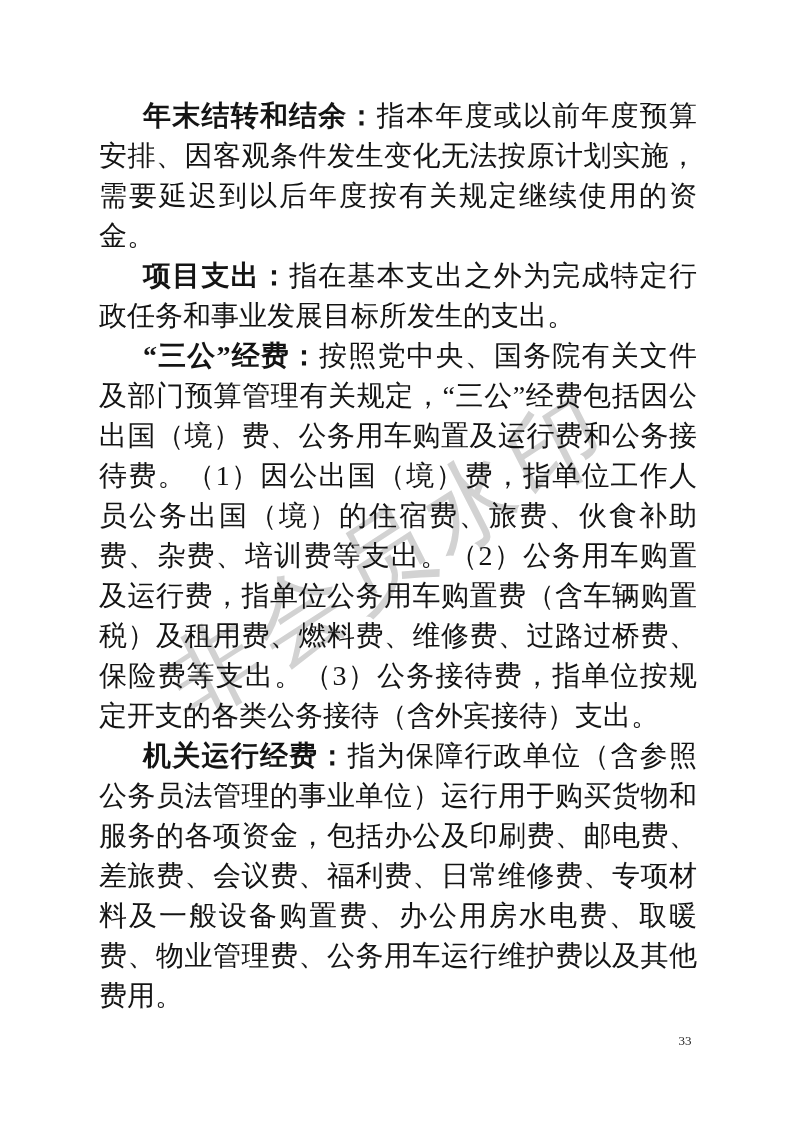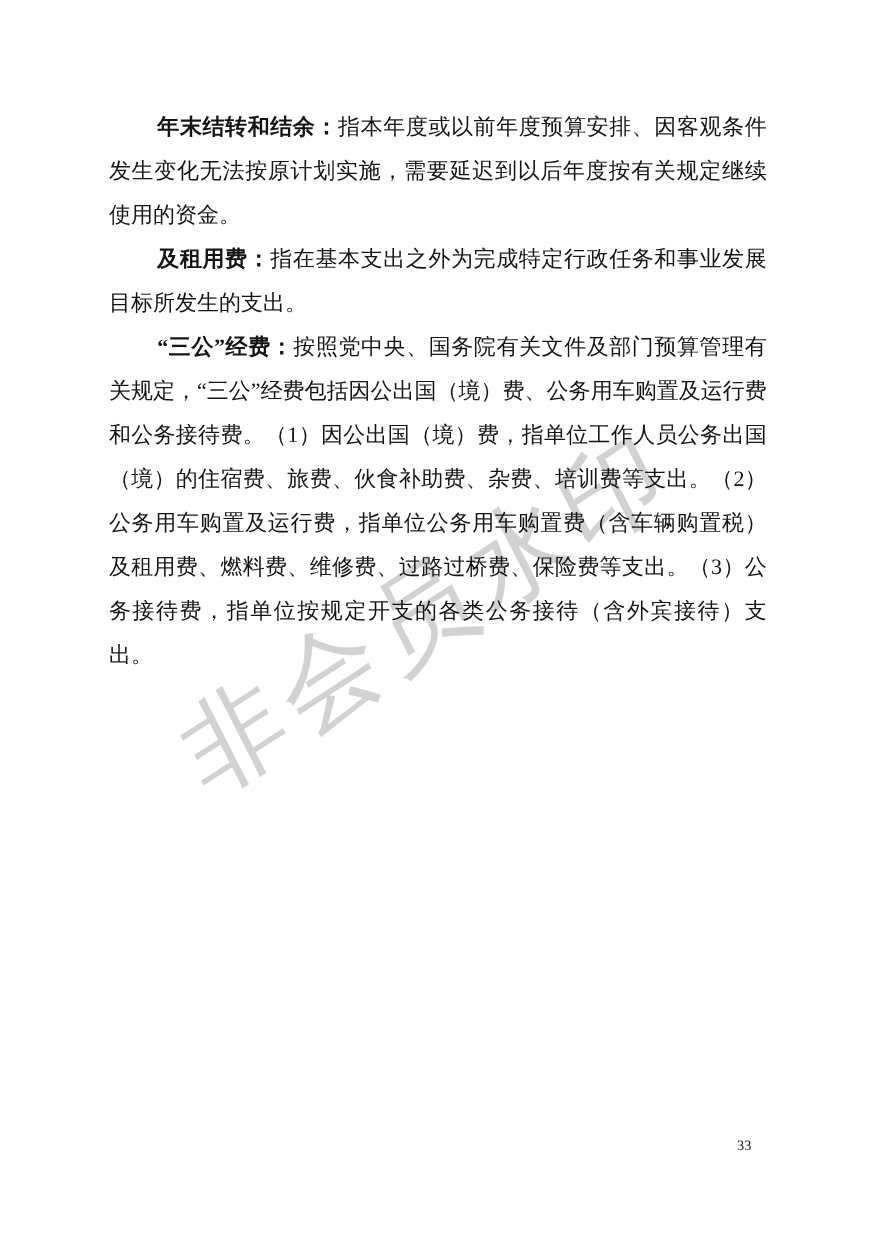--- a/index.html
+++ b/index.html
@@ -27,60 +27,63 @@
     white-space: nowrap;
     z-index: 1;
     user-select: none;
   }
   .content {
     position: absolute;
     left: 99px;
     top: 96px;
     width: 598px;
     z-index: 2;
-    font-size: 20px;
+    font-size: 28px;
     line-height: 40px;
     color: #141414;
     text-align: justify;
     text-justify: inter-ideograph;
   }
   .content p {
     margin: 0;
     padding: 0;
     text-indent: 44px;
   }
   .term {
     font-weight: bold;
   }
   .page-number {
     position: absolute;
     left: 670px;
     top: 1033px;
     width: 30px;
-    text-align: left;
+    text-align: center;
     z-index: 2;
     font-size: 13px;
     color: #222222;
     font-family: "Liberation Serif", "DejaVu Serif", serif;
   }
 </style>
 </head>
 <body>
 
 <div class="page">
 
   <div class="watermark">非会员水印</div>
 
   <div class="content">
     <p>
       <span class="term">年末结转和结余：</span><span>指本年度或以前年度预算安排、因客观条件发生变化无法按原计划实施，需要延迟到以后年度按有关规定继续使用的资金。</span>
     </p>
     <p>
-      <span class="term">及租用费：</span><span>指在基本支出之外为完成特定行政任务和事业发展目标所发生的支出。</span>
+      <span class="term">项目支出：</span><span>指在基本支出之外为完成特定行政任务和事业发展目标所发生的支出。</span>
     </p>
     <p>
       <span class="term">“三公”经费：</span><span>按照党中央、国务院有关文件及部门预算管理有关规定，“三公”经费包括因公出国（境）费、公务用车购置及运行费和公务接待费。（1）因公出国（境）费，指单位工作人员公务出国（境）的住宿费、旅费、伙食补助费、杂费、培训费等支出。（2）公务用车购置及运行费，指单位公务用车购置费（含车辆购置税）及租用费、燃料费、维修费、过路过桥费、保险费等支出。（3）公务接待费，指单位按规定开支的各类公务接待（含外宾接待）支出。</span>
+    </p>
+    <p>
+      <span class="term">机关运行经费：</span><span>指为保障行政单位（含参照公务员法管理的事业单位）运行用于购买货物和服务的各项资金，包括办公及印刷费、邮电费、差旅费、会议费、福利费、日常维修费、专项材料及一般设备购置费、办公用房水电费、取暖费、物业管理费、公务用车运行维护费以及其他费用。</span>
     </p>
   </div>
 
   <div class="page-number">33</div>
 
 </div>
 
 </body></html>

